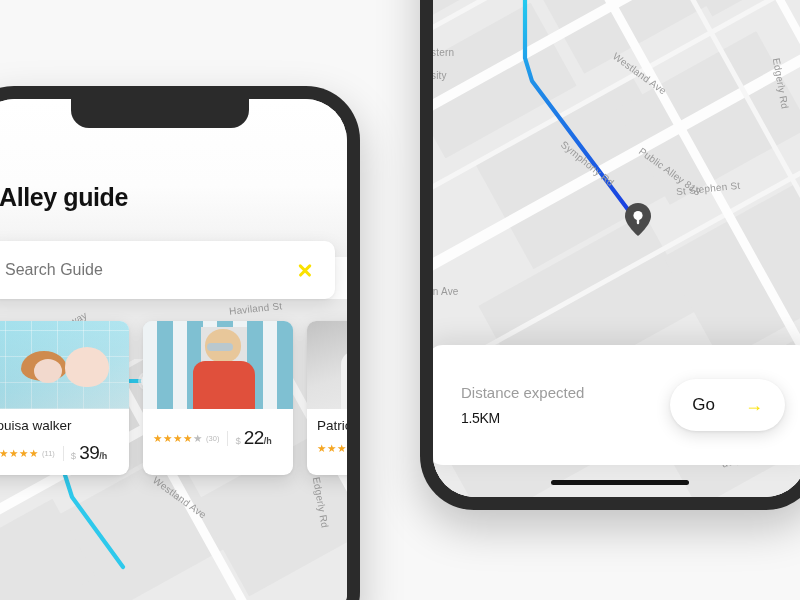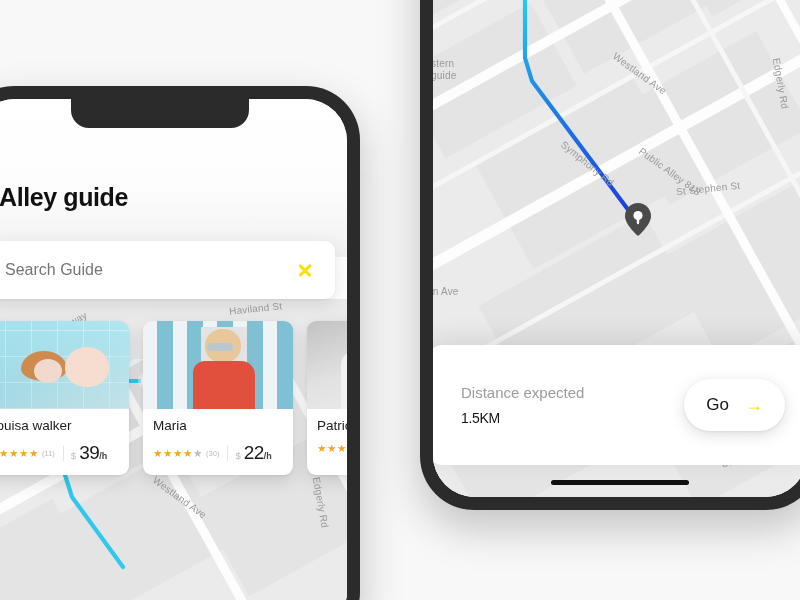--- a/index.html
+++ b/index.html
@@ -121,21 +121,21 @@
     position:absolute; z-index:20; left:-6px; right:-6px; top:462px; height:120px;
     background:#fff; border-radius:16px;
     box-shadow: 0 -6px 26px rgba(0,0,0,.10);
     display:flex; align-items:center; justify-content:space-between;
     padding:0 28px 0 34px;
   }
   .dist-label { font-size:15px; color:#9c9c9c; }
   .dist-val { font-size:14px; color:#141414; margin-top:9px; letter-spacing:-.3px; }
   .go-btn {
     background:#fff; border-radius:26px; height:52px; padding:0 22px;
-    display:flex; align-items:center; gap:16px; cursor:pointer;
+    display:flex; align-items:center; gap:30px; cursor:pointer;
     box-shadow: 0 4px 16px rgba(0,0,0,.13), 0 1px 3px rgba(0,0,0,.07);
   }
   .go-lbl { font-size:17px; color:#141414; }
   .go-arrow { color:#FAE100; font-size:18px; font-weight:bold; line-height:1; }
 </style>
 </head>
 <body>
 
 <div id="stage">
 
@@ -181,22 +181,22 @@
           <path d="M13 0C5.8 0 0 5.8 0 13c0 9 13 20 13 20s13-11 13-20C26 5.8 20.2 0 13 0z" fill="#4a4a4a"></path>
           <circle cx="13" cy="12.6" r="4.6" fill="#fff"></circle>
           <path d="M13 12.6 L13 20" stroke="#fff" stroke-width="2.4" stroke-linecap="round"></path>
         </svg>
 
         <span class="lbl" style="left:175px; top:185px; transform:rotate(36deg);">Westland Ave</span>
         <span class="lbl" style="left:322px; top:195px; transform:rotate(80deg);">Edgerly Rd</span>
         <span class="lbl" style="left:122px; top:275px; transform:rotate(39deg);">Symphony Rd</span>
         <span class="lbl" style="left:200px; top:283px; transform:rotate(36deg);">Public Alley 818</span>
         <span class="lbl" style="left:243px; top:300px; transform:rotate(-6deg);">St Stephen St</span>
-        <span class="lbl" style="left:-2px; top:175px;">stern</span>
-        <span class="lbl" style="left:-2px; top:187px;">guide</span>
+        <span class="lbl" style="left:-2px; top:164px;">stern</span>
+        <span class="lbl" style="left:-2px; top:187px;">sity</span>
         <span class="lbl" style="left:-6px; top:403px;">on Ave</span>
         <span class="lbl" style="left:288px; top:570px; transform:rotate(-18deg);">dolph St</span>
       </div>
 
       <div class="sheet">
         <div>
           <div class="dist-label">Distance expected</div>
           <div class="dist-val">1.5KM</div>
         </div>
         <div class="go-btn">
@@ -283,21 +283,20 @@
         <div class="card">
           <div class="photo" style="background:
                  repeating-linear-gradient(90deg, #eef3f5 0 14px, #7fc0d2 14px 30px),
                  #dfe8ec;">
             <div style="position:absolute; left:58px; top:6px; width:46px; height:82px; background:#e3e3e3;"></div>
             <div style="position:absolute; left:62px; top:8px; width:36px; height:34px; border-radius:48%; background:#e8c79a;"></div>
             <div style="position:absolute; left:50px; top:40px; width:62px; height:50px; border-radius:12px 14px 0 0; background:#e0503c;"></div>
             <div style="position:absolute; left:64px; top:22px; width:26px; height:8px; border-radius:4px; background:#b9c8cf;"></div>
           </div>
           <div class="meta">
-            <div class="nm">Maria</div>
             <div class="rating-row">
               <span class="stars"><span>★★★★</span><span class="off">★</span></span>
               <span class="rcount">(30)</span>
               <span class="vsep"></span>
               <span class="price">
                 <span class="cur">$</span>
                 <span class="amt">22</span>
                 <span class="per">/h</span>
               </span>
             </div>

